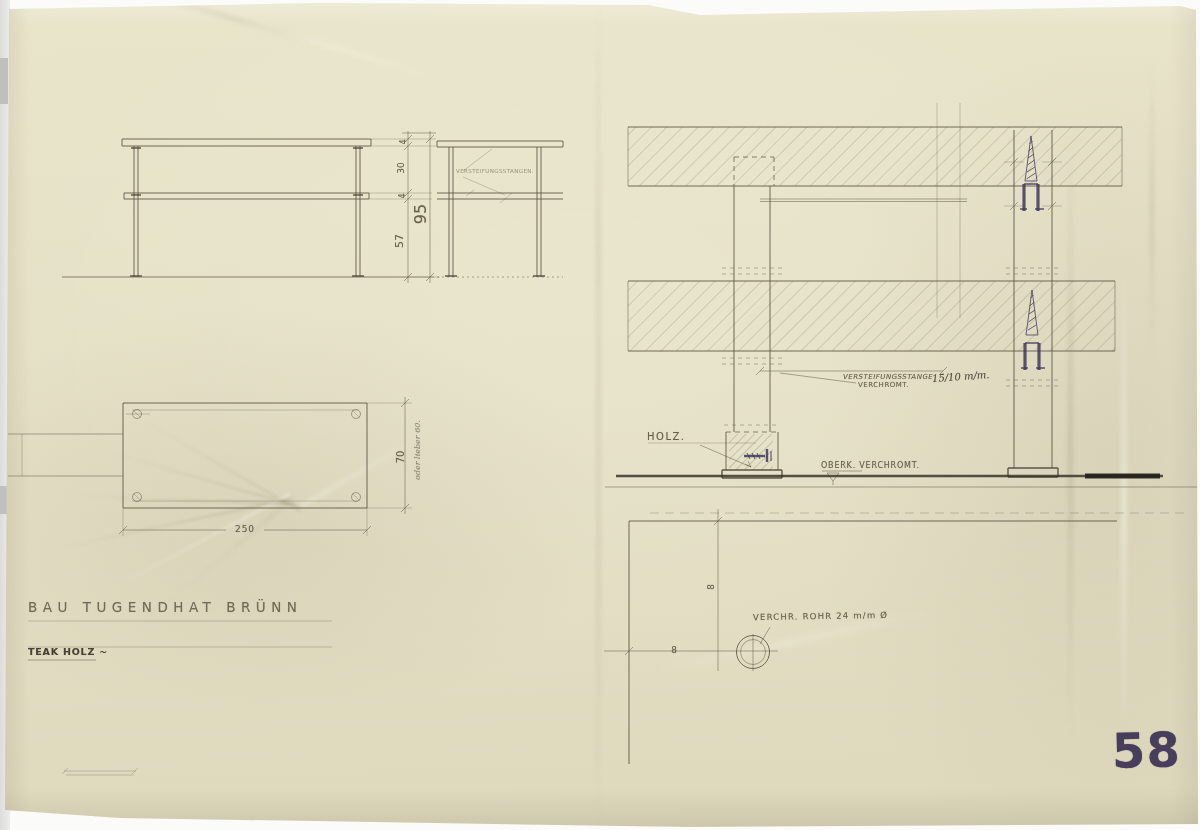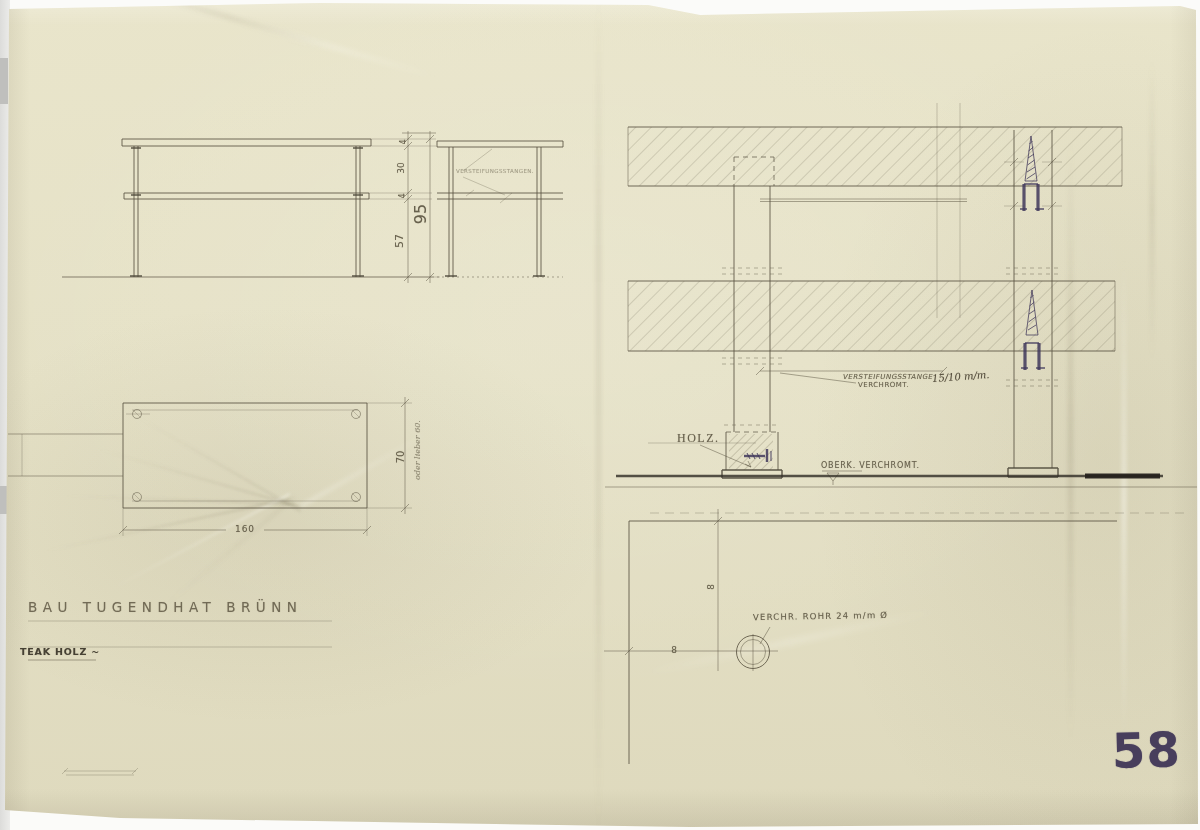--- a/index.html
+++ b/index.html
@@ -206,32 +206,32 @@
     </svg>
 
     <div class="lbl rot" style="left:403px;top:142px;font-size:8px;">4</div>
     <div class="lbl rot" style="left:401px;top:168px;font-size:9px;">30</div>
     <div class="lbl rot" style="left:402px;top:196px;font-size:8px;">4</div>
     <div class="lbl rot" style="left:399px;top:241px;font-size:11px;">57</div>
     <div class="lbl rot" style="left:420px;top:214px;font-size:16px;">95</div>
 
     <div class="lbl" style="left:456px;top:168px;font-size:5.5px;letter-spacing:0.4px;opacity:0.55;">VERSTEIFUNGSSTANGEN.</div>
 
-    <div class="lbl ctr" style="left:245px;top:529px;font-size:9px;letter-spacing:1px;">160</div>
+    <div class="lbl ctr" style="left:245px;top:529px;font-size:9px;letter-spacing:1px;">250</div>
     <div class="lbl rot" style="left:400px;top:457px;font-size:10px;">70</div>
     <div class="lbl rot hand" style="left:417px;top:450px;font-size:8px;opacity:0.7;">oder lieber 60.</div>
 
     <div class="lbl" style="left:843px;top:373px;font-size:7px;letter-spacing:0.5px;font-style:italic;">VERSTEIFUNGSSTANGE</div>
     <div class="lbl" style="left:858px;top:381px;font-size:7px;letter-spacing:0.5px;">VERCHROMT.</div>
     <div class="lbl hand" style="left:932px;top:371px;font-size:10px;color:rgba(75,68,52,0.9);transform:rotate(-4deg);">15/10 m/m.</div>
-    <div class="lbl" style="left:677px;top:431px;font-size:12px;letter-spacing:1.5px;font-family:Liberation Serif, serif;">HOLZ.</div>
+    <div class="lbl" style="left:647px;top:431px;font-size:10px;letter-spacing:1.5px;">HOLZ.</div>
     <div class="lbl" style="left:821px;top:461px;font-size:8px;letter-spacing:0.8px;">OBERK. VERCHROMT.</div>
 
     <div class="lbl" style="left:753px;top:611px;font-size:8.5px;letter-spacing:1.2px;transform:rotate(-1deg);">VERCHR. ROHR 24 m/m Ø</div>
     <div class="lbl rot" style="left:711px;top:587px;font-size:9px;">8</div>
     <div class="lbl ctr" style="left:674px;top:650px;font-size:9px;">8</div>
 
     <div class="lbl" style="left:28px;top:599px;font-size:13.5px;letter-spacing:5.5px;color:rgba(100,92,72,0.8);">BAU TUGENDHAT BRÜNN</div>
-    <div class="lbl" style="left:20px;top:646px;font-size:9.5px;letter-spacing:0.8px;font-weight:bold;color:rgba(62,56,44,0.92);">TEAK HOLZ ~</div>
+    <div class="lbl" style="left:28px;top:646px;font-size:9.5px;letter-spacing:0.8px;font-weight:bold;color:rgba(62,56,44,0.92);">TEAK HOLZ ~</div>
 
     <div class="stamp" style="left:1112px;top:722px;">58</div>
   </div>
 </div>
 
 </body></html>

